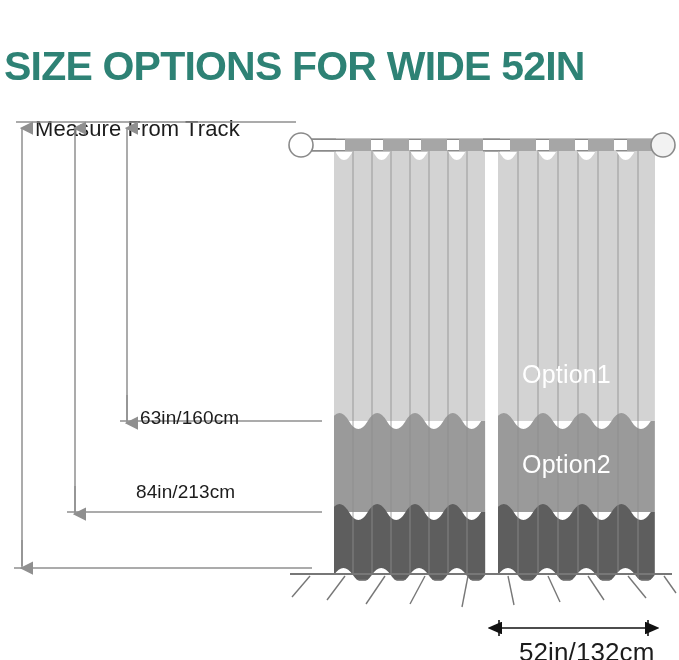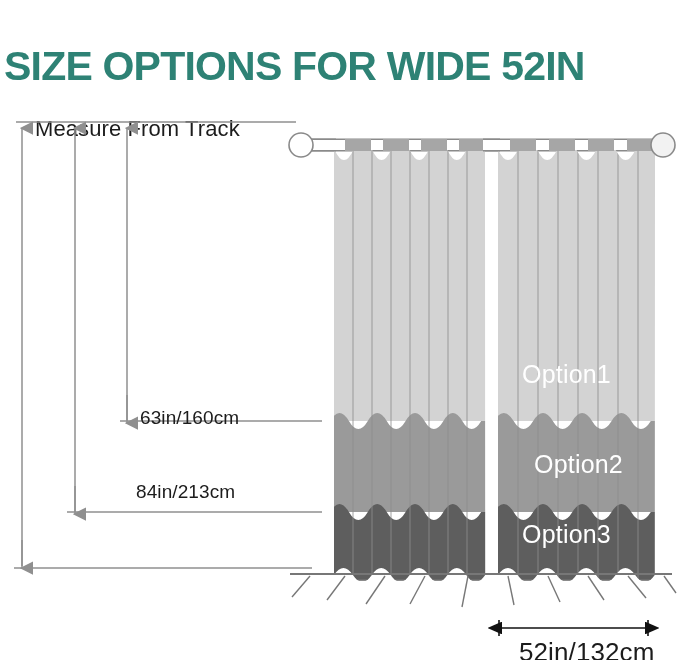--- a/index.html
+++ b/index.html
@@ -62,21 +62,21 @@
     top: 0;
   }
   .opt-label {
     position: absolute;
     font-size: 25px;
     color: #ffffff;
     white-space: nowrap;
     letter-spacing: 0.2px;
   }
   #opt1 { left: 522px; top: 360px; }
-  #opt2 { left: 522px; top: 450px; margin-left: 12px; }
+  #opt2 { left: 522px; top: 450px; }
   #opt3 { left: 522px; top: 520px; }
 </style>
 </head>
 <body>
 
 <div id="stage">
 
   <div id="title">SIZE OPTIONS FOR WIDE 52IN</div>
 
   <div id="measure-label">Measure From Track</div>
@@ -226,15 +226,14 @@
     <line x1="648" y1="620" x2="648" y2="636" stroke="#111111" stroke-width="1.6"></line>
     <line x1="502" y1="628" x2="645" y2="628" stroke="#111111" stroke-width="1.6" marker-start="url(#arrHeadL)" marker-end="url(#arrHeadR)"></line>
   </svg>
 
   <div class="dim-text" id="dim63">63in/160cm</div>
   <div class="dim-text" id="dim84">84in/213cm</div>
   <div class="dim-text" id="dimwidth">52in/132cm</div>
 
   <div class="opt-label" id="opt1">Option1</div>
   <div class="opt-label" id="opt2">Option2</div>
-  <div class="opt-label" id="opt3">Option3</div>
 
 </div>
 
 </body></html>

